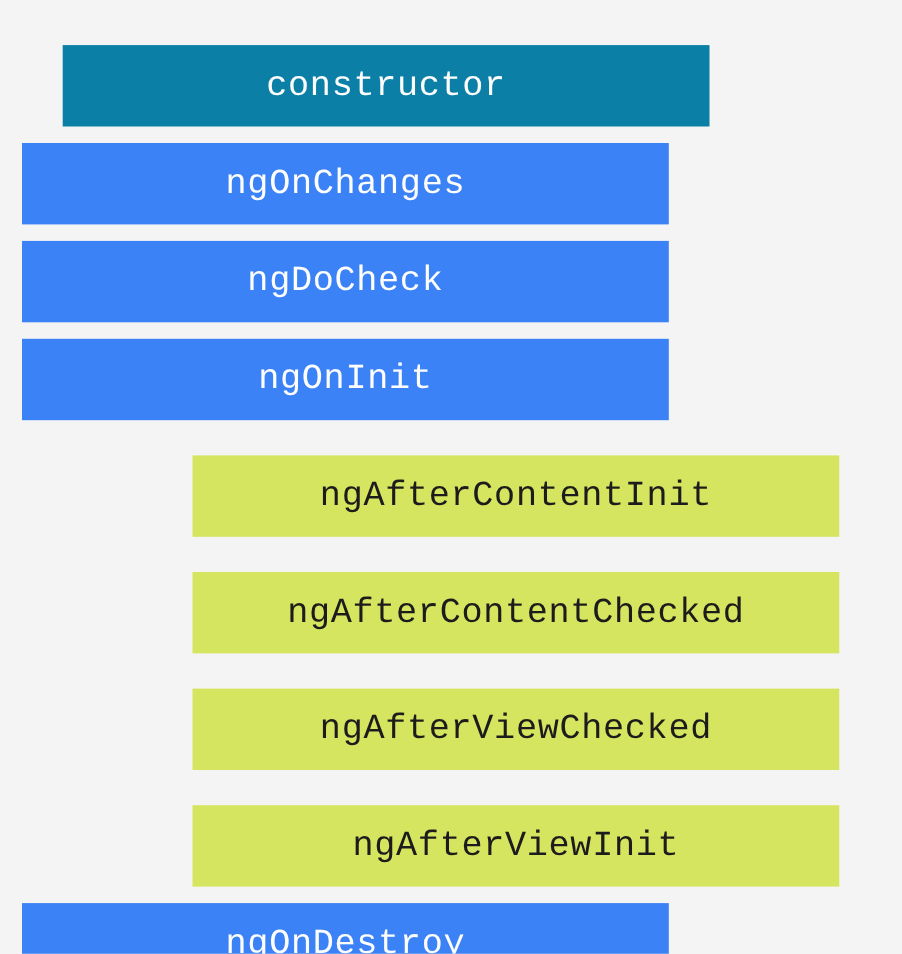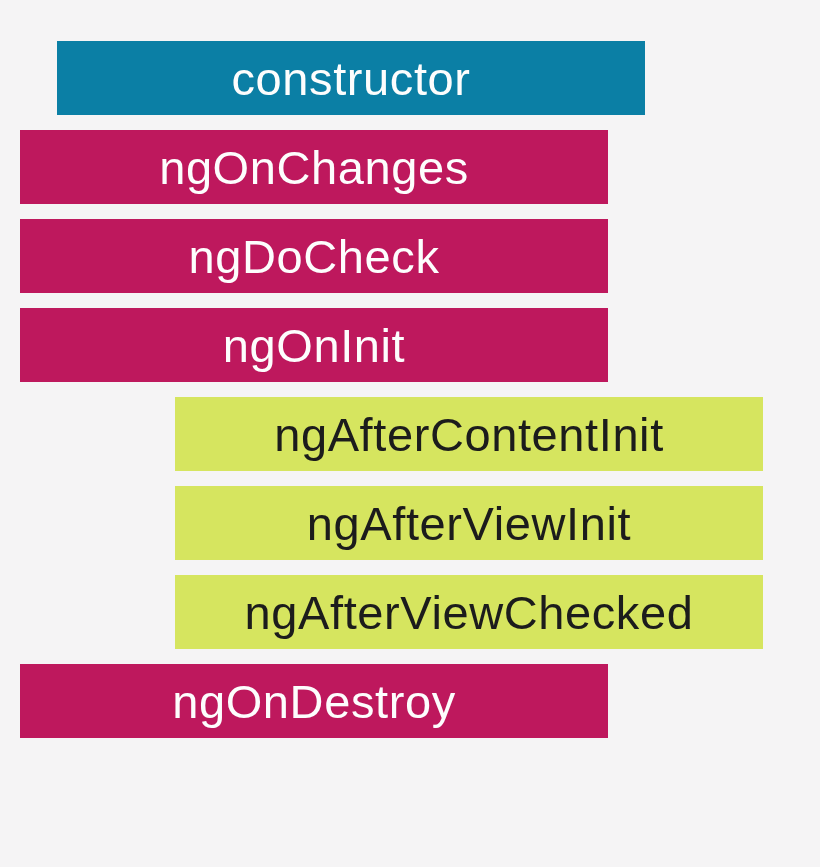--- a/index.html
+++ b/index.html
@@ -28,29 +28,31 @@
     display: flex;
     align-items: center;
     justify-content: center;
     flex: 0 0 auto;
   }
   .bar--main {
     margin-left: 57px;
   }
   .bar--indented {
     margin-left: 175px;
+    margin-top: 17px;
   }
   .bar--teal  { background: #0b7fa5; }
-  .bar--pink  { background: #be185d; margin-left: 20px; }
+  .bar--pink  { background: #3b82f6; margin-left: 20px; }
   .bar--green { background: #d6e55f; }
   .bar-label {
-    font-size: 47px;
+    font-size: 32px;
     letter-spacing: 0.6px;
     line-height: 1;
     white-space: nowrap;
+    font-family: Liberation Mono, monospace;
   }
   .bar-label--light { color: #fdfdfd; }
   .bar-label--dark  { color: #1c1c1c; }
 </style>
 </head>
 <body>
 
 <div class="diagram">
 
   <div class="bar bar--main bar--teal">
@@ -66,26 +68,29 @@
   </div>
 
   <div class="bar bar--main bar--pink">
     <span class="bar-label bar-label--light">ngOnInit</span>
   </div>
 
   <div class="bar bar--indented bar--green">
     <span class="bar-label bar-label--dark">ngAfterContentInit</span>
   </div>
 
-
   <div class="bar bar--indented bar--green">
-    <span class="bar-label bar-label--dark">ngAfterViewInit</span>
+    <span class="bar-label bar-label--dark">ngAfterContentChecked</span>
   </div>
 
   <div class="bar bar--indented bar--green">
     <span class="bar-label bar-label--dark">ngAfterViewChecked</span>
+  </div>
+
+  <div class="bar bar--indented bar--green">
+    <span class="bar-label bar-label--dark">ngAfterViewInit</span>
   </div>
 
   <div class="bar bar--main bar--pink">
     <span class="bar-label bar-label--light">ngOnDestroy</span>
   </div>
 
 </div>
 
 </body></html>

